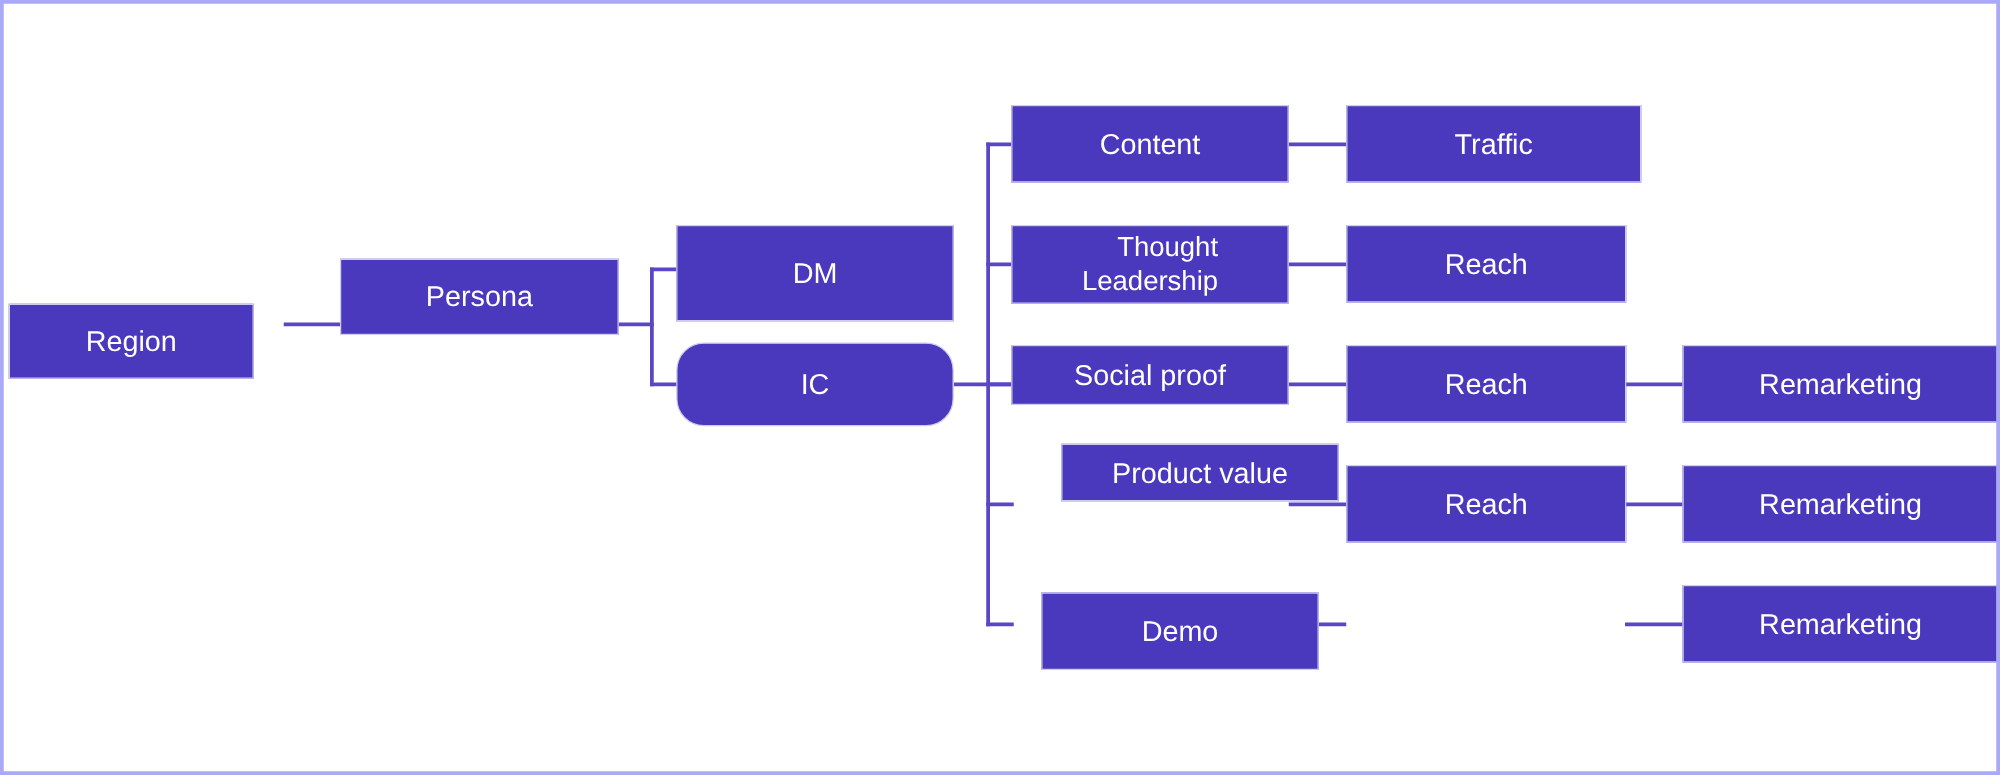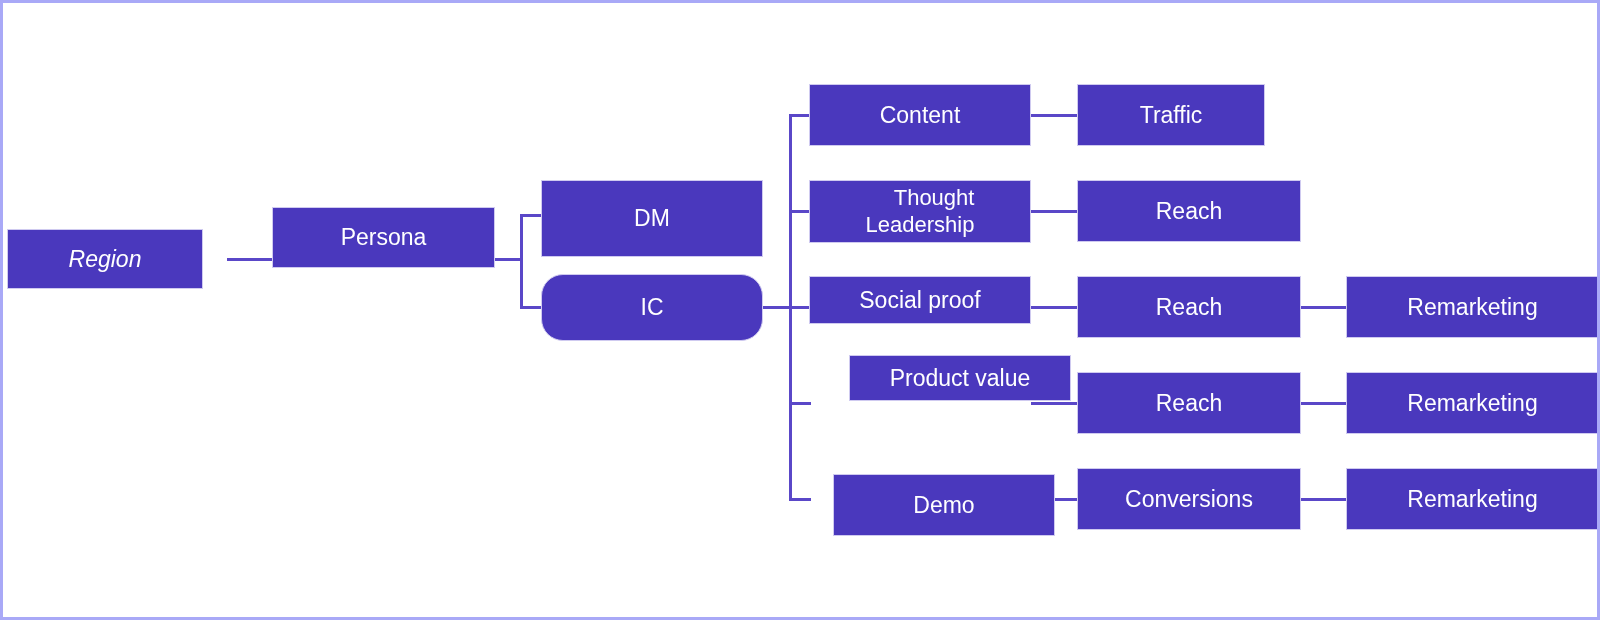--- a/index.html
+++ b/index.html
@@ -66,38 +66,37 @@
   <div class="conn h" style="left:1028px; top:111px; width:46px;"></div>
   <div class="conn h" style="left:1028px; top:207px; width:46px;"></div>
   <div class="conn h" style="left:1028px; top:303px; width:46px;"></div>
   <div class="conn h" style="left:1028px; top:399px; width:46px;"></div>
   <div class="conn h" style="left:1028px; top:495px; width:46px;"></div>
 
   <div class="conn h" style="left:1297px; top:303px; width:46px;"></div>
   <div class="conn h" style="left:1297px; top:399px; width:46px;"></div>
   <div class="conn h" style="left:1297px; top:495px; width:46px;"></div>
 
-  <div class="node" style="left:4px; top:226px; width:196px; height:60px;font-style:italic;">Region</div>
+  <div class="node" style="left:4px; top:240px; width:196px; height:60px;">Region</div>
 
   <div class="node" style="left:269px; top:177px; width:223px; height:61px;margin-top:27px;">Persona</div>
 
   <div class="node" style="left:538px; top:177px; width:222px; height:77px;">DM</div>
 
   <div class="node" style="left:538px; top:271px; width:222px; height:67px;border-radius:22px;">IC</div>
 
   <div class="node" style="left:806px; top:81px; width:222px; height:62px;">Content</div>
   <div class="node two-line" style="left:806px; top:177px; width:222px; height:63px;text-align:right;">Thought
 Leadership</div>
   <div class="node" style="left:806px; top:273px; width:222px; height:48px;">Social proof</div>
   <div class="node" style="left:806px; top:352px; width:222px; height:46px;margin-left:40px;">Product value</div>
   <div class="node" style="left:806px; top:471px; width:222px; height:62px;margin-left:24px;">Demo</div>
 
-  <div class="node" style="left:1074px; top:81px; width:188px; height:62px;">Traffic</div>
+  <div class="node" style="left:1074px; top:81px; width:236px; height:62px;">Traffic</div>
   <div class="node" style="left:1074px; top:177px; width:224px; height:62px;">Reach</div>
   <div class="node" style="left:1074px; top:273px; width:224px; height:62px;">Reach</div>
   <div class="node" style="left:1074px; top:369px; width:224px; height:62px;">Reach</div>
-  <div class="node" style="left:1074px; top:465px; width:224px; height:62px;">Conversions</div>
 
   <div class="node" style="left:1343px; top:273px; width:253px; height:62px;">Remarketing</div>
   <div class="node" style="left:1343px; top:369px; width:253px; height:62px;">Remarketing</div>
   <div class="node" style="left:1343px; top:465px; width:253px; height:62px;">Remarketing</div>
 
 </div>
 
 </body></html>

